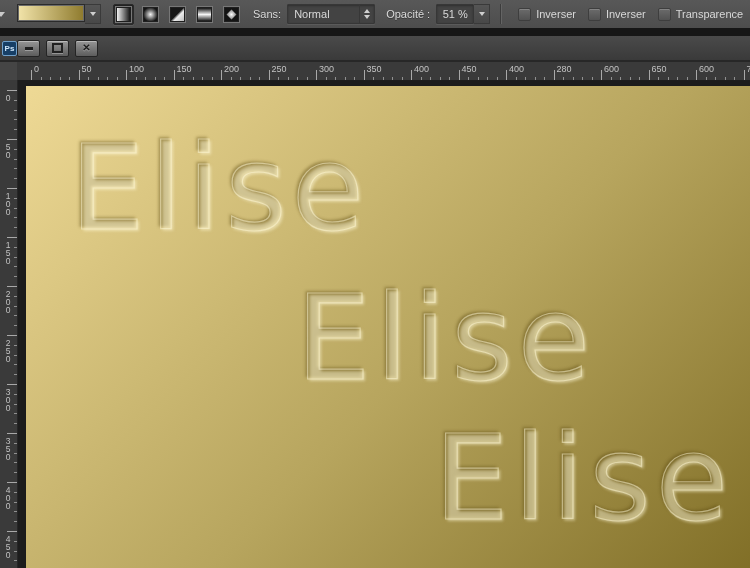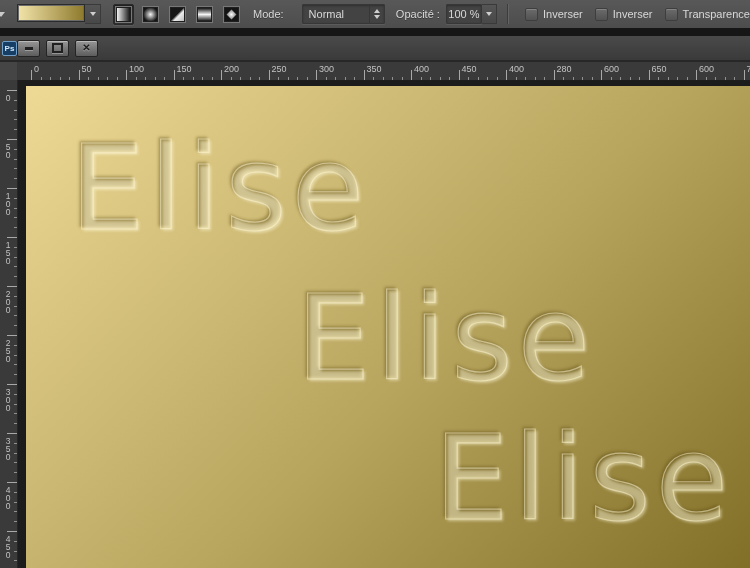--- a/index.html
+++ b/index.html
@@ -28,21 +28,21 @@
   .type-icon{width:13px;height:13px;border:1px solid #1f1f1f;box-shadow:0 0 0 1px #777;
     position:relative;overflow:hidden;}
   .icon-linear{background:linear-gradient(90deg,#f2f2f2,#161616);}
   .icon-radial{background:radial-gradient(circle at 50% 50%,#f5f5f5 0%,#141414 80%);}
   .icon-angle{background:linear-gradient(135deg,#161616 0%,#161616 46%,#ededed 60%,#bdbdbd 100%);}
   .icon-reflected{background:linear-gradient(180deg,#141414 0%,#f5f5f5 50%,#141414 100%);}
   .icon-diamond{background:#141414;}
   .icon-diamond::before{content:"";position:absolute;inset:3px;transform:rotate(45deg);
     background:radial-gradient(circle,#fff 0%,#9a9a9a 80%);}
   .obar-label{margin-left:11px;white-space:nowrap;text-shadow:0 1px 0 rgba(0,0,0,.35);}
-  .dropdown{margin-left:18px;width:86px;height:18px;background:#434343;border:1px solid #373737;
+  .dropdown{margin-left:6px;width:86px;height:18px;background:#434343;border:1px solid #373737;
     border-radius:1px;display:flex;align-items:center;
     box-shadow:inset 0 1px 2px rgba(0,0,0,.3),0 1px 0 rgba(255,255,255,.07);}
   .dropdown-value{flex:1;padding-left:6px;}
   .dropdown-arrows{width:14px;height:100%;border-left:1px solid #373737;display:flex;
     flex-direction:column;align-items:center;justify-content:center;gap:2px;}
   .value-box{margin-left:6px;width:36px;height:18px;background:#434343;border:1px solid #373737;
     border-radius:1px;display:flex;align-items:center;justify-content:center;
     box-shadow:inset 0 1px 2px rgba(0,0,0,.3),0 1px 0 rgba(255,255,255,.07);}
   .spin-btn{width:15px;height:18px;background:linear-gradient(#555,#484848);border:1px solid #3a3a3a;
     border-left:none;display:flex;align-items:center;justify-content:center;}
@@ -121,31 +121,31 @@
       <button class="type-btn">
         <span class="type-icon icon-angle"></span>
         </button>
       <button class="type-btn">
         <span class="type-icon icon-reflected"></span>
         </button>
       <button class="type-btn">
         <span class="type-icon icon-diamond"></span>
         </button>
     </div>
-    <span class="obar-label">Mode:</span>
+    <span class="obar-label">Sans:</span>
     <div class="dropdown">
       <span class="dropdown-value">Normal</span>
       <span class="dropdown-arrows">
         <i class="tri-up"></i>
         <i class="tri-down"></i>
       </span>
     </div>
     <span class="obar-label">Opacité :</span>
     <div class="value-box">
-      <span>100 %</span>
+      <span>51 %</span>
     </div>
     <div class="spin-btn">
       <span class="tri-down"></span>
     </div>
     <div class="vsep"></div>
     <div class="checkbox-group">
       <span class="checkbox"></span>
       <span>Inverser</span>
     </div>
     <div class="checkbox-group">

